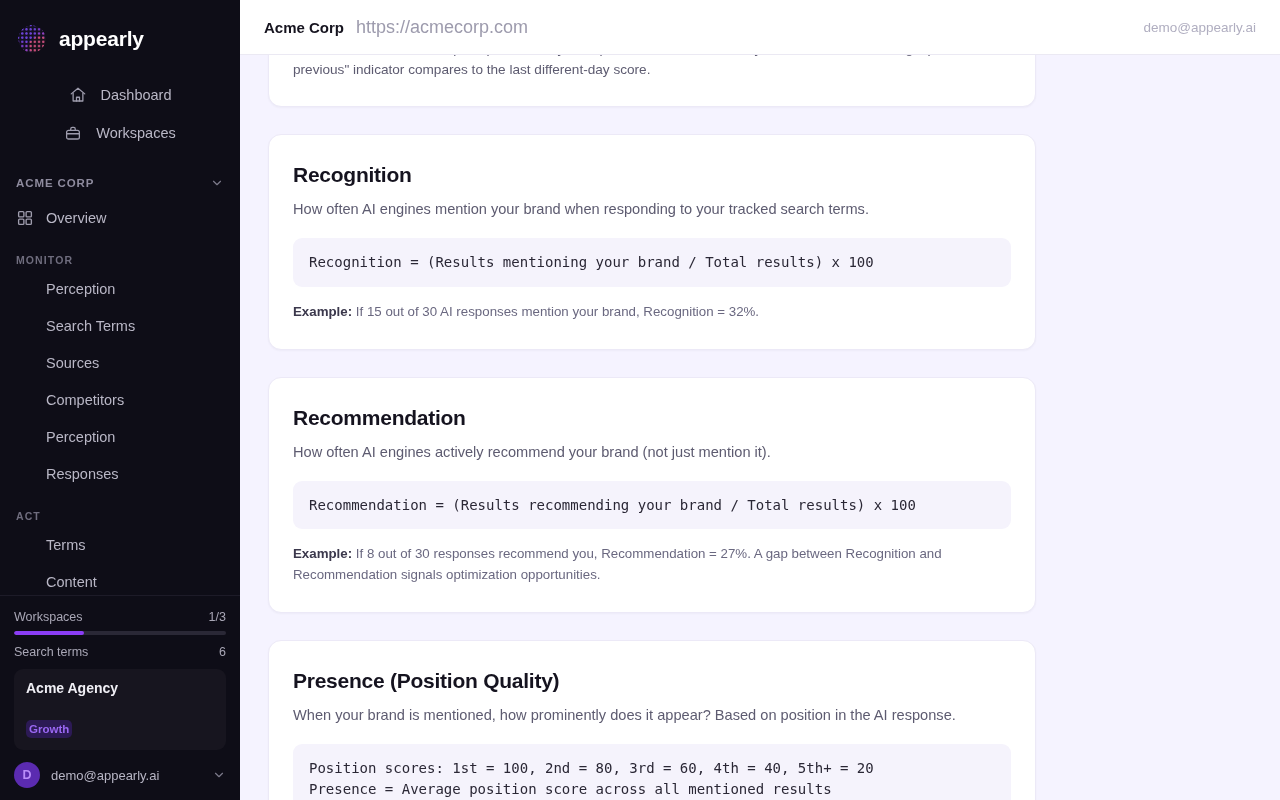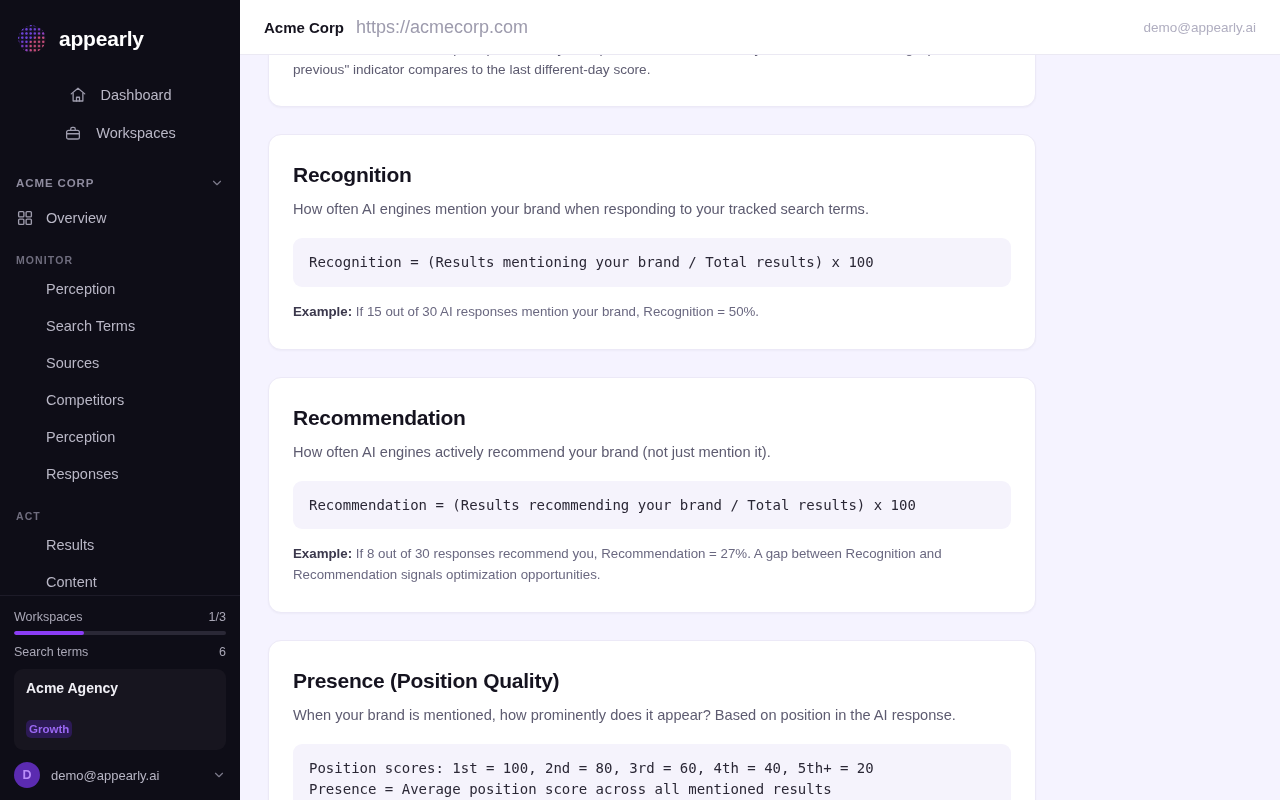--- a/index.html
+++ b/index.html
@@ -274,21 +274,21 @@
         </div>
       <div class="sub-item">
           <span>Perception</span>
         </div>
       <div class="sub-item">
           <span>Responses</span>
         </div>
 
       <div class="section-label">ACT</div>
       <div class="sub-item">
-          <span>Results</span>
+          <span>Terms</span>
         </div>
       <div class="sub-item">
           <span>Content</span>
         </div>
     </div>
 
     <div class="sidebar-footer">
       <div class="meter-row">
         <span>Workspaces</span>
         <span class="meter-val">1/3</span>
@@ -332,21 +332,21 @@
         <section class="card card-partial">
           <div class="note">The chart shows one data point per scan day. Multiple scans on the same day are combined into a single point. The "vs previous" indicator compares to the last different-day score.</div>
         </section>
 
         <section class="card">
           <h2 class="card-title">Recognition</h2>
           <p class="card-desc">How often AI engines mention your brand when responding to your tracked search terms.</p>
           <div class="code">Recognition = (Results mentioning your brand / Total results) x 100</div>
           <p class="example">
             <b>Example:</b>
-            <span>If 15 out of 30 AI responses mention your brand, Recognition = 50%.</span>
+            <span>If 15 out of 30 AI responses mention your brand, Recognition = 32%.</span>
           </p>
         </section>
 
         <section class="card">
           <h2 class="card-title">Recommendation</h2>
           <p class="card-desc">How often AI engines actively recommend your brand (not just mention it).</p>
           <div class="code">Recommendation = (Results recommending your brand / Total results) x 100</div>
           <p class="example">
             <b>Example:</b>
             <span>If 8 out of 30 responses recommend you, Recommendation = 27%. A gap between Recognition and Recommendation signals optimization opportunities.</span>

